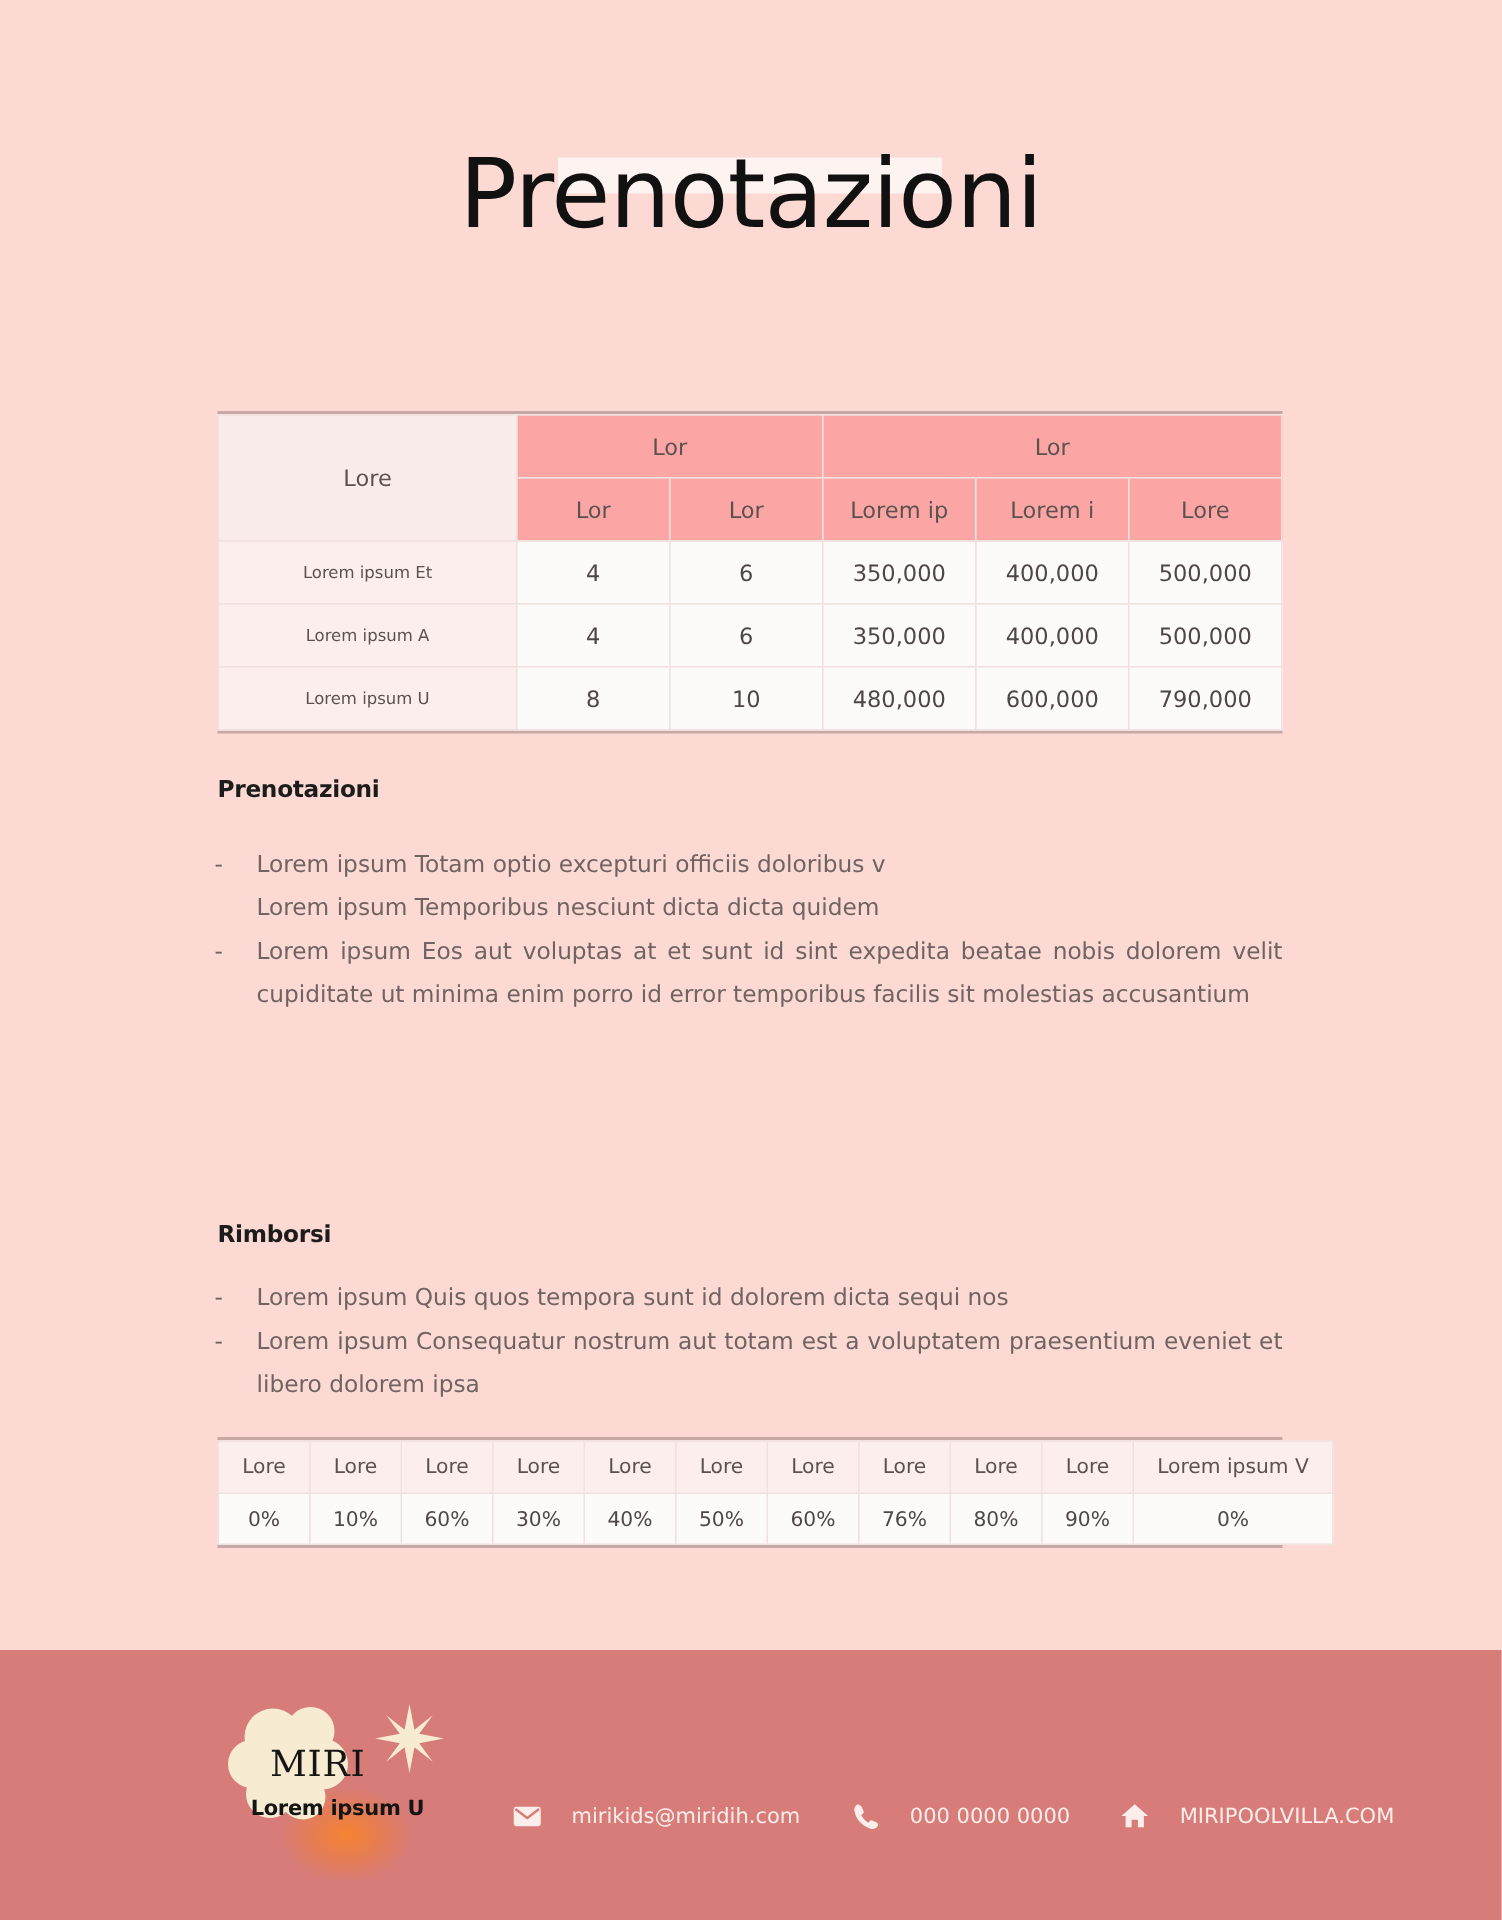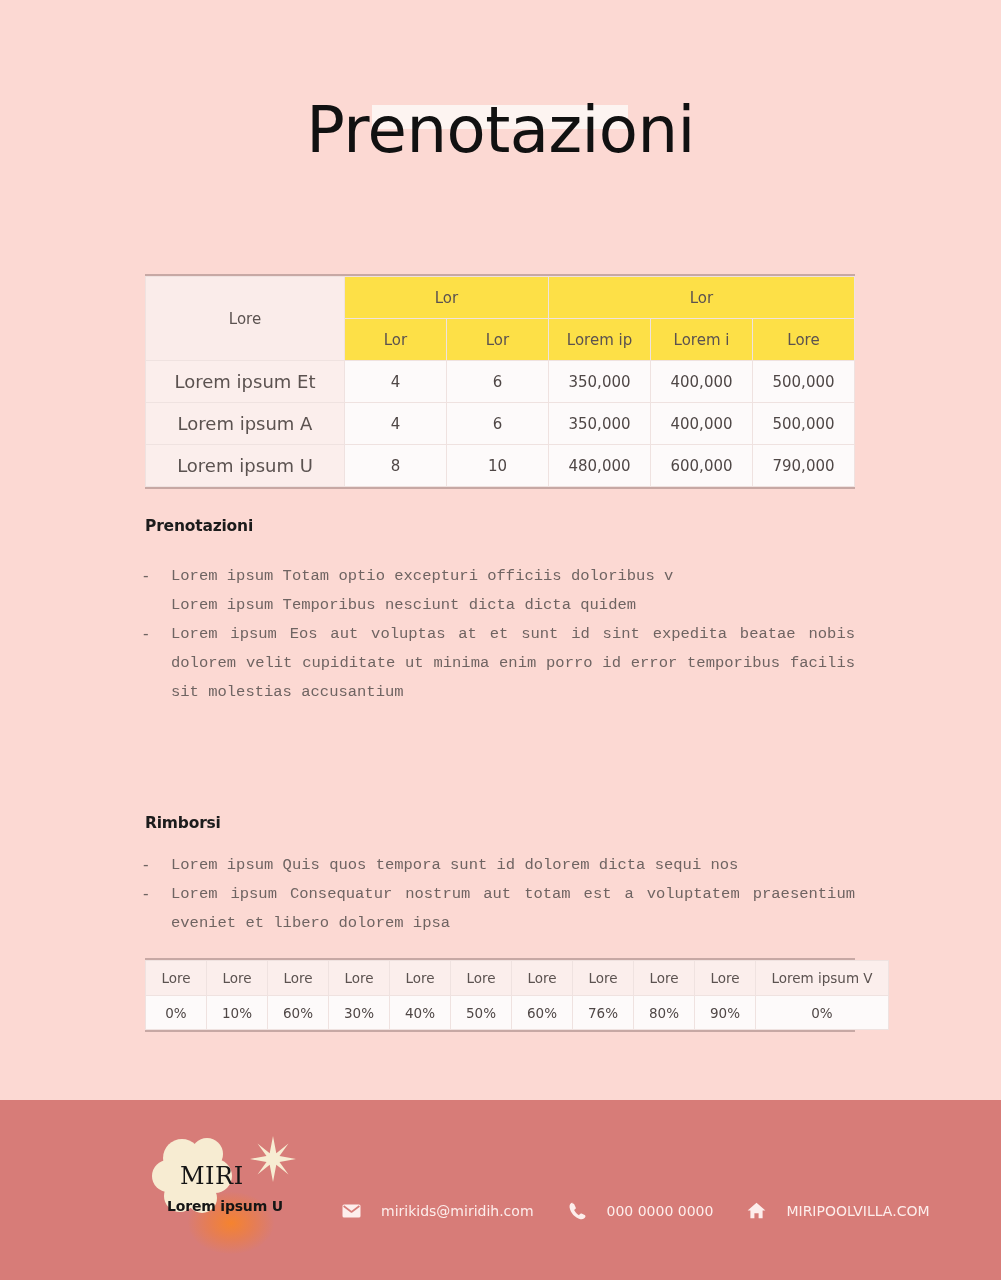--- a/index.html
+++ b/index.html
@@ -80,33 +80,33 @@
   table.grid td, table.grid th {
     border: 1px solid #efe2e0;
     font-weight: normal;
     color: #4f4746;
     text-align: center;
     font-family: "DejaVu Sans", sans-serif;
   }
 
   
   #rooms-table .hdr {
-    background: #fde047;
+    background: #fca5a5;
     font-size: 15px;
     color: #5b5250;
     height: 39px;
   }
   #rooms-table .hdr-tall {
     background: #faecea;
     font-size: 15px;
     color: #5b5250;
   }
   #rooms-table .rowlabel {
     background: #fbeeec;
-    font-size: 18px;
+    font-size: 11px;
     color: #5b5250;
     height: 39px;
   }
   #rooms-table .cell {
     background: #fdfafa;
     font-size: 15px;
     color: #4f4746;
     height: 39px;
   }
 
@@ -143,21 +143,21 @@
     font-size: 15.5px;
     line-height: 29px;
   }
   .btext {
     flex: 1 1 auto;
     color: #6f6462;
     font-size: 15.5px;
     line-height: 29px;
     text-align: justify;
   }
-  .btext .ln { display: block; font-family: Liberation Mono, monospace; }
+  .btext .ln { display: block; }
   .btext .ln.nojust { text-align: left; }
 
   
   .footer {
     position: absolute;
     left: 0;
     top: 1100px;
     width: 1001px;
     height: 180px;
     background: #d77c78;

